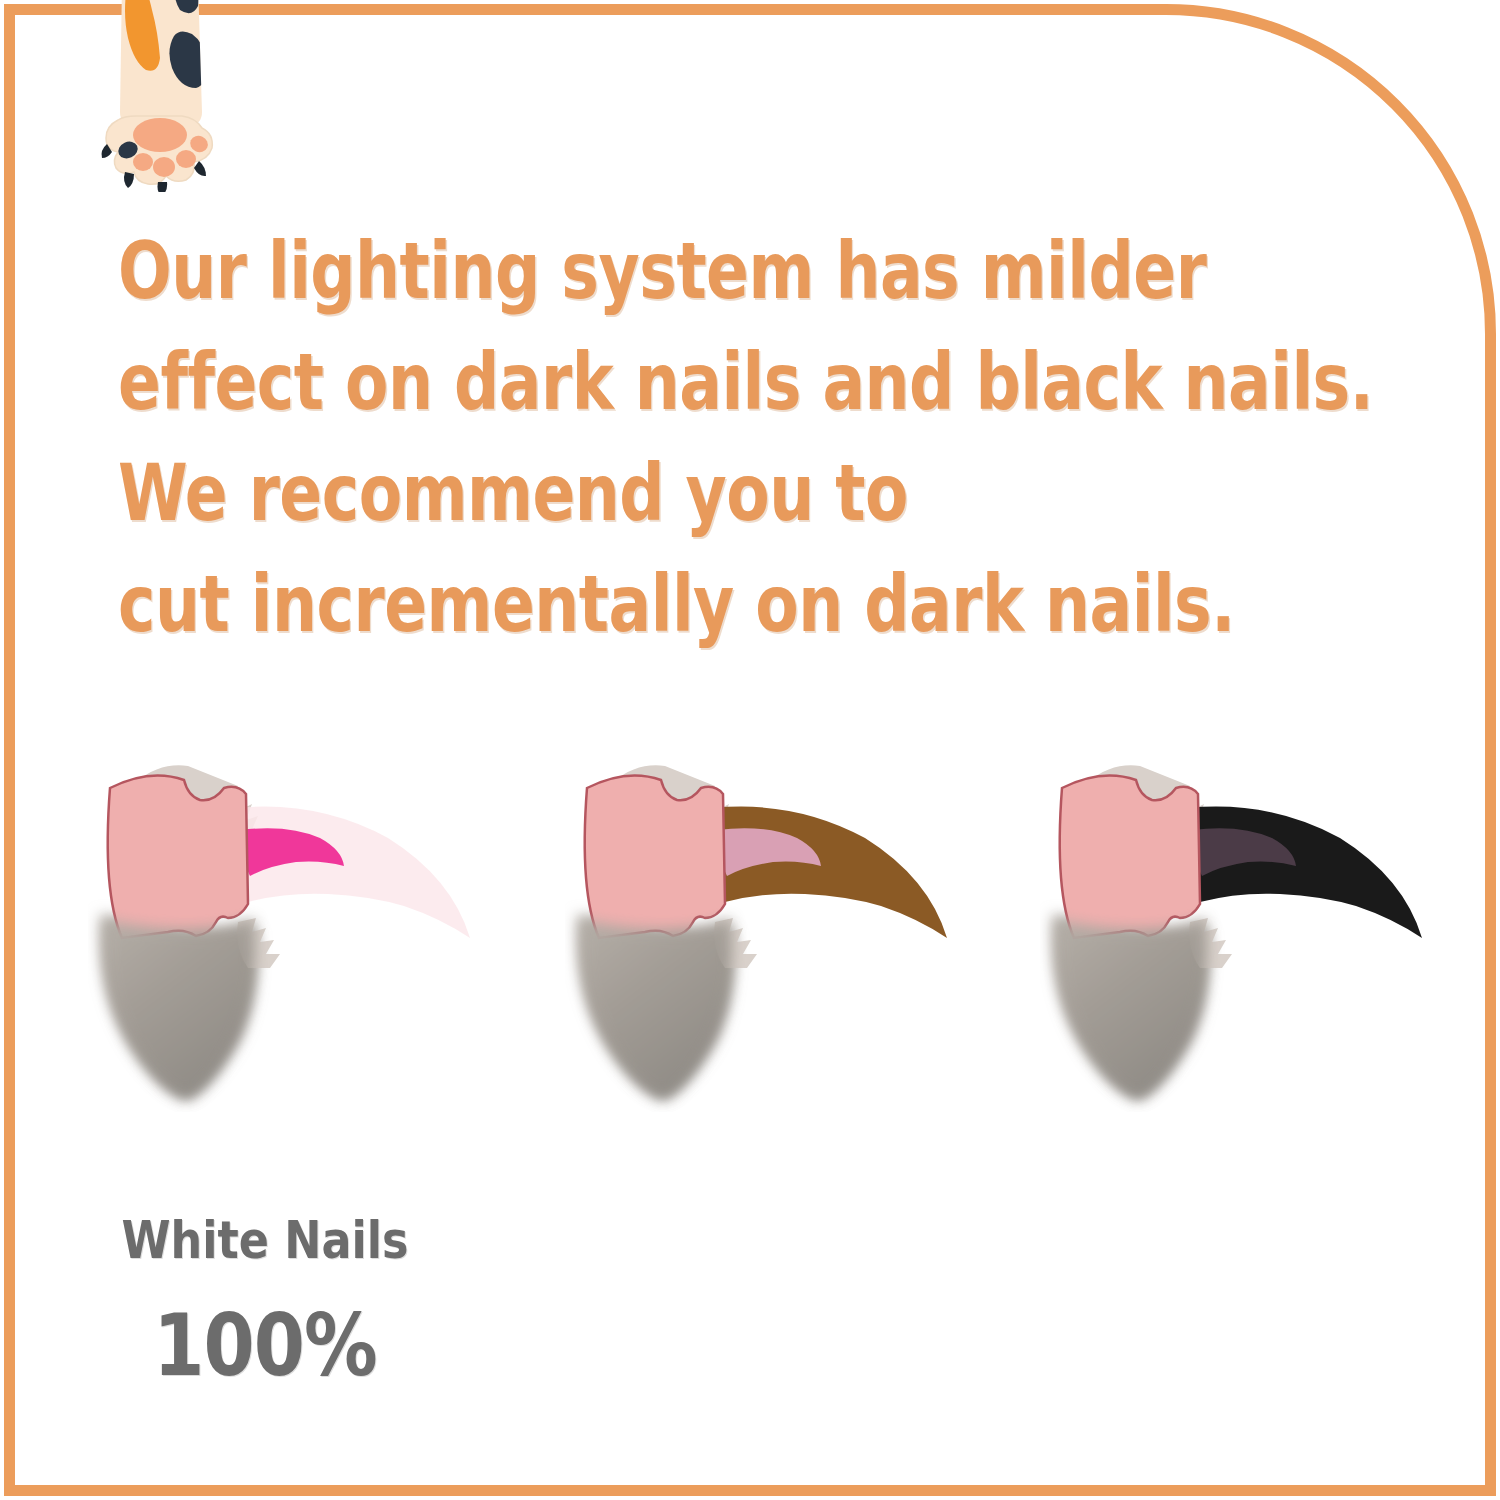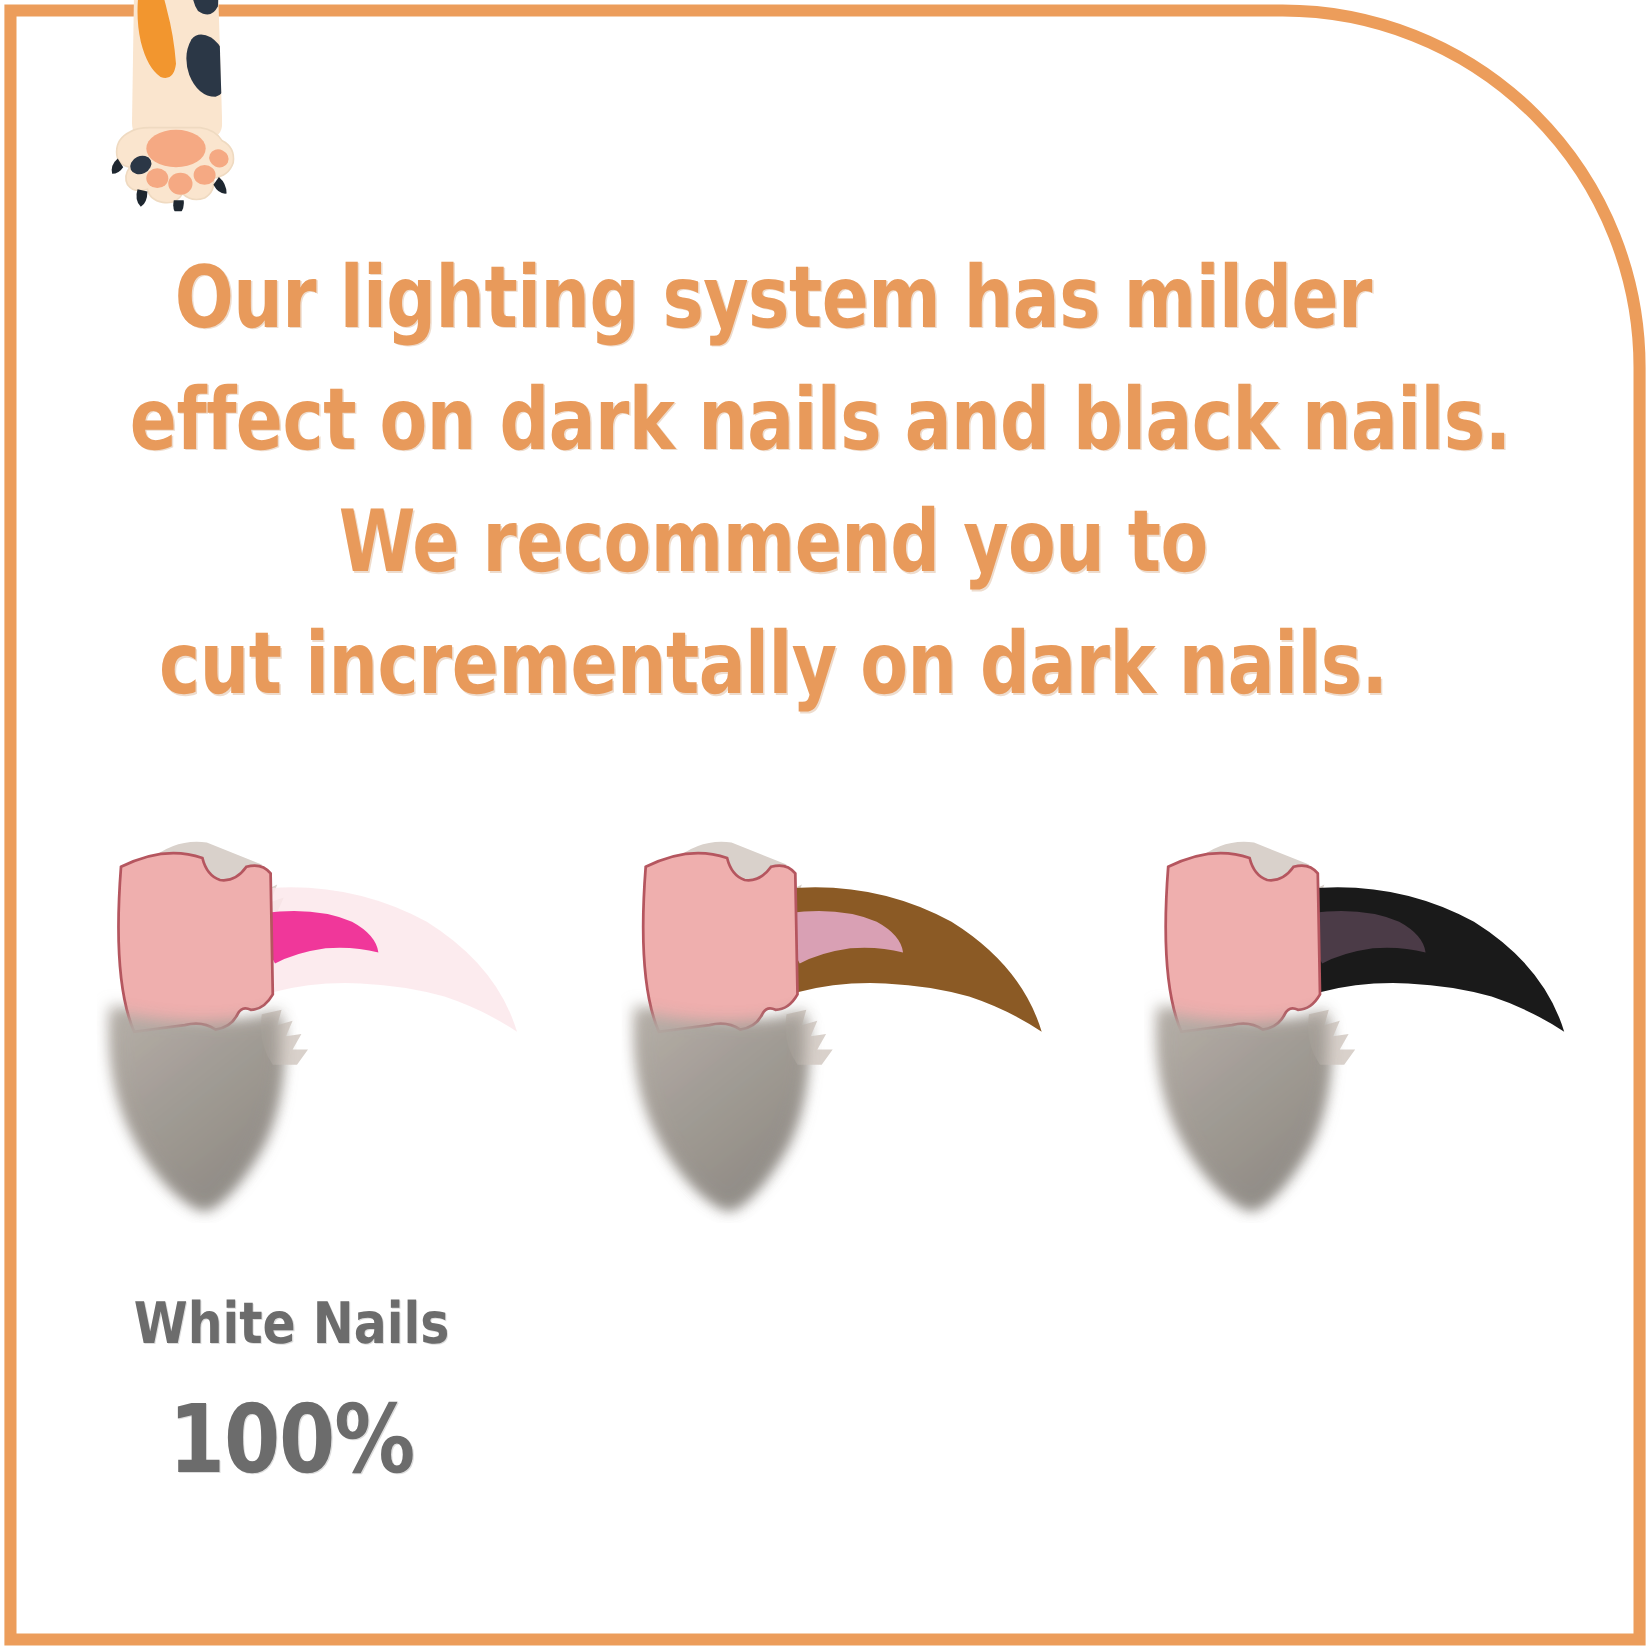--- a/index.html
+++ b/index.html
@@ -44,21 +44,20 @@
   }
   .paw-wrap svg { display: block; width: 130px; height: 200px; }
 
   
   .headline {
     position: absolute;
     left: 118px;
     top: 216px;
     width: 1300px;
     z-index: 10;
-    text-align: center;
   }
   .headline-line {
     color: #E89A5B;
     font-family: "DejaVu Sans Condensed", "Liberation Sans Narrow", "Liberation Sans", sans-serif;
     font-weight: 700;
     font-size: 78px;
     line-height: 111px;
     letter-spacing: -0.5px;
     white-space: nowrap;
     transform: scaleX(0.90);
@@ -94,21 +93,21 @@
     width: 1500px;
     height: 210px;
     z-index: 10;
   }
   .caption-col {
     position: absolute;
     top: 0;
     width: 420px;
     text-align: center;
   }
-  .caption-col.pos-0 { left: 55px; }
+  .caption-col.pos-0 { left: 55px; margin-top: 36px; }
   .caption-col.pos-1 { left: 508px; }
   .caption-col.pos-2 { left: 965px; }
 
   .caption-title {
     color: #6C6C6C;
     font-family: "DejaVu Sans Condensed", "Liberation Sans Narrow", "Liberation Sans", sans-serif;
     font-weight: 700;
     font-size: 52px;
     line-height: 58px;
     letter-spacing: 0px;

